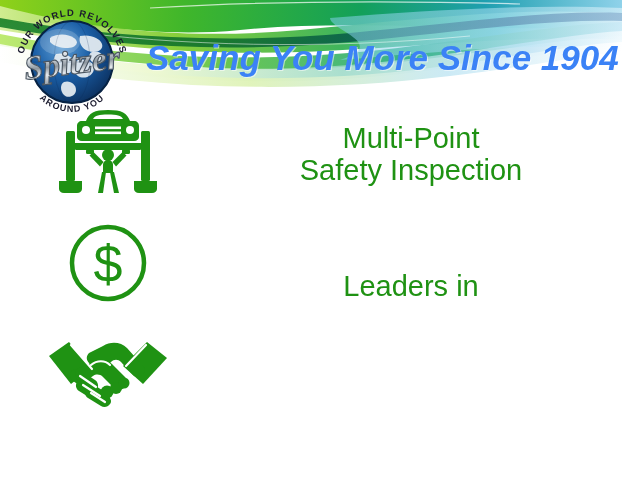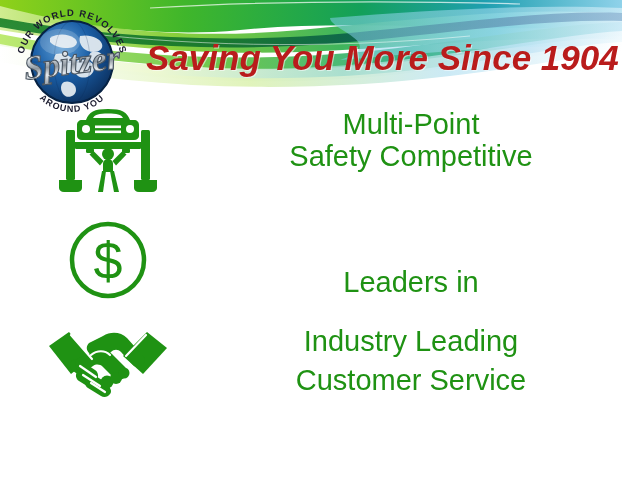--- a/index.html
+++ b/index.html
@@ -43,31 +43,31 @@
   
   #headline {
     position: absolute;
     left: 146px;
     top: 38px;
     width: 470px;
     text-align: center;
     font-size: 35px;
     font-weight: bold;
     font-style: italic;
-    color: #b91c1c;
+    color: #3b82f6;
     letter-spacing: 0px;
     white-space: nowrap;
     text-shadow: 1px 1px 0 rgba(255,255,255,0.55);
   }
 
   
   .feature {
     position: absolute;
     display: flex;
-    align-items: flex-start;
+    align-items: center;
   }
   .feature .ficon {
     flex: 0 0 auto;
     display: flex;
     align-items: center;
     justify-content: center;
   }
   .feature .ftext {
     flex: 1 1 auto;
     text-align: center;
@@ -255,21 +255,21 @@
           <rect x="28" y="40" width="8" height="5" rx="1.5"></rect>
           <rect x="64" y="40" width="8" height="5" rx="1.5"></rect>
 
           <path d="M48,63 L45,84 L40,84 L44,63 Z"></path>
           <path d="M52,63 L56,84 L61,84 L56,63 Z"></path>
         </g>
       </svg>
     </div>
     <div class="ftext">
       <span class="l1">Multi-Point</span>
-      <span class="l2">Safety Competitive</span>
+      <span class="l2">Safety Inspection</span>
     </div>
   </div>
 
   <div class="feature" id="feature-2">
     <div class="ficon">
       <svg width="84" height="84" viewBox="0 0 84 84" xmlns="http://www.w3.org/2000/svg">
         <circle cx="42" cy="42" r="36" fill="none" stroke="#1f9213" stroke-width="4.5"></circle>
         <text x="42" y="61" text-anchor="middle" font-family="'Liberation Sans', sans-serif" font-size="52" font-weight="normal" fill="#1f9213">$</text>
       </svg>
     </div>
@@ -303,19 +303,15 @@
         <g stroke="#ffffff" stroke-width="2.2" fill="none" stroke-linecap="round">
           <path d="M24,13 L45,37"></path>
           <path d="M99,13 L79,34"></path>
           <path d="M44,33 C50,28 58,28 63,33"></path>
           <path d="M33,44 L49,55"></path>
           <path d="M36,53 L53,64"></path>
           <path d="M44,61 L58,70"></path>
         </g>
       </svg>
     </div>
-    <div class="ftext">
-      <span class="l1">Industry Leading</span>
-      <span class="l2">Customer Service</span>
-    </div>
   </div>
 
 </div>
 
 </body></html>

